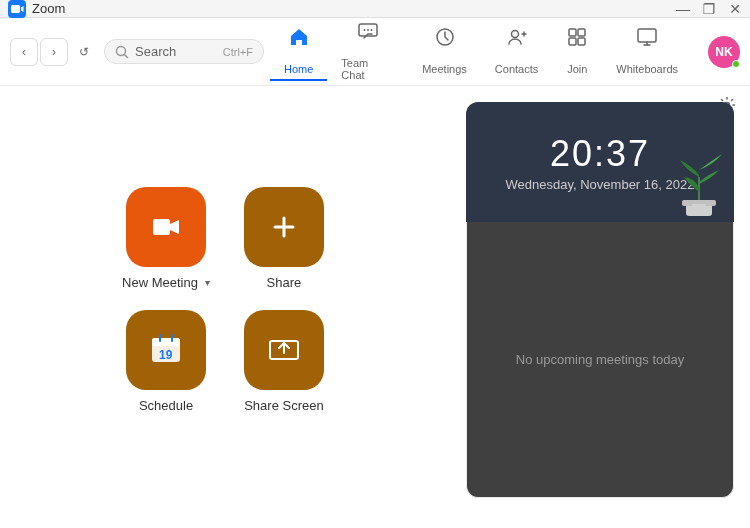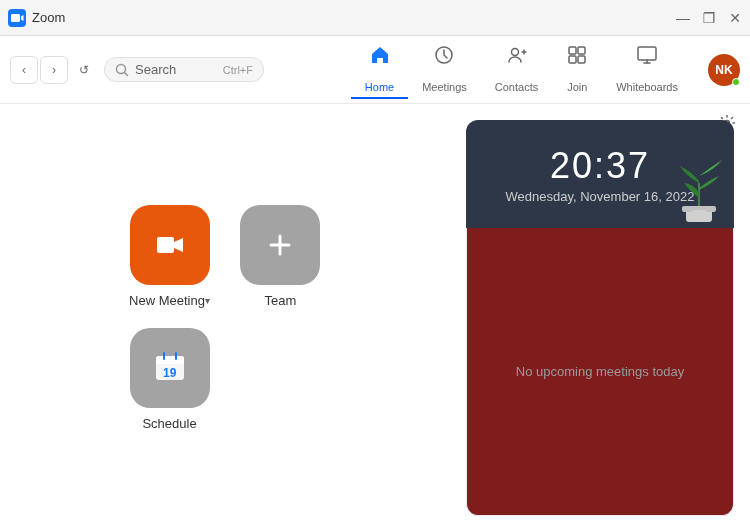--- a/index.html
+++ b/index.html
@@ -7,21 +7,21 @@
       width: 750px;
       height: 528px;
       font-family: -apple-system, BlinkMacSystemFont, 'Segoe UI', sans-serif;
       background: #fff;
       overflow: hidden;
       position: relative;
     }
 
     
     .title-bar {
-      height: 36px;
+      height: 18px;
       background: #f5f5f5;
       display: flex;
       align-items: center;
       justify-content: space-between;
       padding: 0 8px;
       border-bottom: 1px solid #e0e0e0;
       user-select: none;
     }
     .title-bar-left {
       display: flex;
@@ -123,21 +123,21 @@
     .nav-item.active {
       color: #0b5cff;
       border-bottom: 2px solid #0b5cff;
     }
     .nav-item svg { width: 22px; height: 22px; }
 
     .toolbar-avatar {
       width: 32px;
       height: 32px;
       border-radius: 50%;
-      background: #c2410c;
+      background: #ec4899;
       display: flex;
       align-items: center;
       justify-content: center;
       font-size: 12px;
       font-weight: bold;
       color: #fff;
       margin-left: 10px;
       position: relative;
       cursor: pointer;
     }
@@ -197,47 +197,47 @@
 
     .action-btn {
       width: 80px;
       height: 80px;
       border-radius: 20px;
       display: flex;
       align-items: center;
       justify-content: center;
     }
     .action-btn.orange { background: #e8580c; }
-    .action-btn.blue { background: #a3a3a3; }
+    .action-btn.blue { background: #a16207; }
 
     .action-label {
       font-size: 13px;
       color: #333;
       display: flex;
       align-items: center;
-      gap: 0;
+      gap: 7px;
     }
     .action-label .chevron {
       font-size: 10px;
       color: #666;
     }
 
     
     .right-panel {
       width: 300px;
       padding: 16px;
       display: flex;
       flex-direction: column;
       gap: 0;
     }
 
     .calendar-card {
       background: #2d3748;
       border-radius: 12px 12px 0 0;
-      height: 108px;
+      height: 120px;
       position: relative;
       overflow: hidden;
       display: flex;
       flex-direction: column;
       align-items: center;
       justify-content: center;
       color: #fff;
     }
     .calendar-card .time {
       font-size: 36px;
@@ -251,21 +251,21 @@
     }
     .plant-decoration {
       position: absolute;
       right: 0;
       bottom: 0;
       width: 70px;
       height: 80px;
     }
 
     .meetings-card {
-      background: #7f1d1d;
+      background: #404040;
       border: 1px solid #e8e8e8;
       border-top: none;
       border-radius: 0 0 12px 12px;
       flex: 1;
       display: flex;
       align-items: center;
       justify-content: center;
       min-height: 120px;
     }
     .no-meetings {
@@ -311,20 +311,30 @@
 
   <div class="toolbar-nav-items">
 
     <div class="nav-item active">
       <svg viewBox="0 0 22 22" fill="none">
         <path d="M3 10L11 3L19 10V19H14V14H8V19H3V10Z" fill="#1677ff"></path>
       </svg>
       <span>Home</span>
     </div>
 
+    <div class="nav-item">
+      <svg viewBox="0 0 22 22" fill="none">
+        <rect x="2" y="4" width="18" height="12" rx="2" stroke="#666" stroke-width="1.5"></rect>
+        <path d="M7 18L11 14H15" stroke="#666" stroke-width="1.5" stroke-linecap="round"></path>
+        <circle cx="7.5" cy="10" r="1" fill="#666"></circle>
+        <circle cx="11" cy="10" r="1" fill="#666"></circle>
+        <circle cx="14.5" cy="10" r="1" fill="#666"></circle>
+      </svg>
+      <span>Team Chat</span>
+    </div>
 
     <div class="nav-item">
       <svg viewBox="0 0 22 22" fill="none">
         <circle cx="11" cy="11" r="8" stroke="#666" stroke-width="1.5"></circle>
         <path d="M11 6V11L14 14" stroke="#666" stroke-width="1.5" stroke-linecap="round"></path>
       </svg>
       <span>Meetings</span>
     </div>
 
     <div class="nav-item">
@@ -387,38 +397,49 @@
         </div>
       </div>
 
       <div class="action-item">
         <div class="action-btn blue">
           <svg width="36" height="36" viewBox="0 0 36 36" fill="none">
             <path d="M18 9V27M9 18H27" stroke="white" stroke-width="3" stroke-linecap="round"></path>
           </svg>
         </div>
         <div class="action-label">
-          <span>Team</span>
+          <span>Share</span>
         </div>
       </div>
 
       <div class="action-item">
         <div class="action-btn blue">
           <svg width="38" height="38" viewBox="0 0 38 38" fill="none">
             <rect x="5" y="7" width="28" height="24" rx="3" fill="white" fill-opacity="0.9"></rect>
             <rect x="5" y="7" width="28" height="8" rx="3" fill="white"></rect>
             <path d="M13 4V10M25 4V10" stroke="#1677ff" stroke-width="2" stroke-linecap="round"></path>
             <text x="12" y="28" font-size="12" fill="#1677ff" font-family="Arial" font-weight="bold">19</text>
           </svg>
         </div>
         <div class="action-label">
           <span>Schedule</span>
         </div>
       </div>
 
+      <div class="action-item">
+        <div class="action-btn blue">
+          <svg width="38" height="38" viewBox="0 0 38 38" fill="none">
+            <rect x="5" y="10" width="28" height="18" rx="2" stroke="white" stroke-width="2" fill="none"></rect>
+            <path d="M19 22V14M14 17L19 12L24 17" stroke="white" stroke-width="2" stroke-linecap="round" stroke-linejoin="round"></path>
+          </svg>
+        </div>
+        <div class="action-label">
+          <span>Share Screen</span>
+        </div>
+      </div>
 
     </div>
   </div>
 
   <div class="right-panel">
 
     <div class="calendar-card">
       <div class="time">20:37</div>
       <div class="date">Wednesday, November 16, 2022</div>
 

